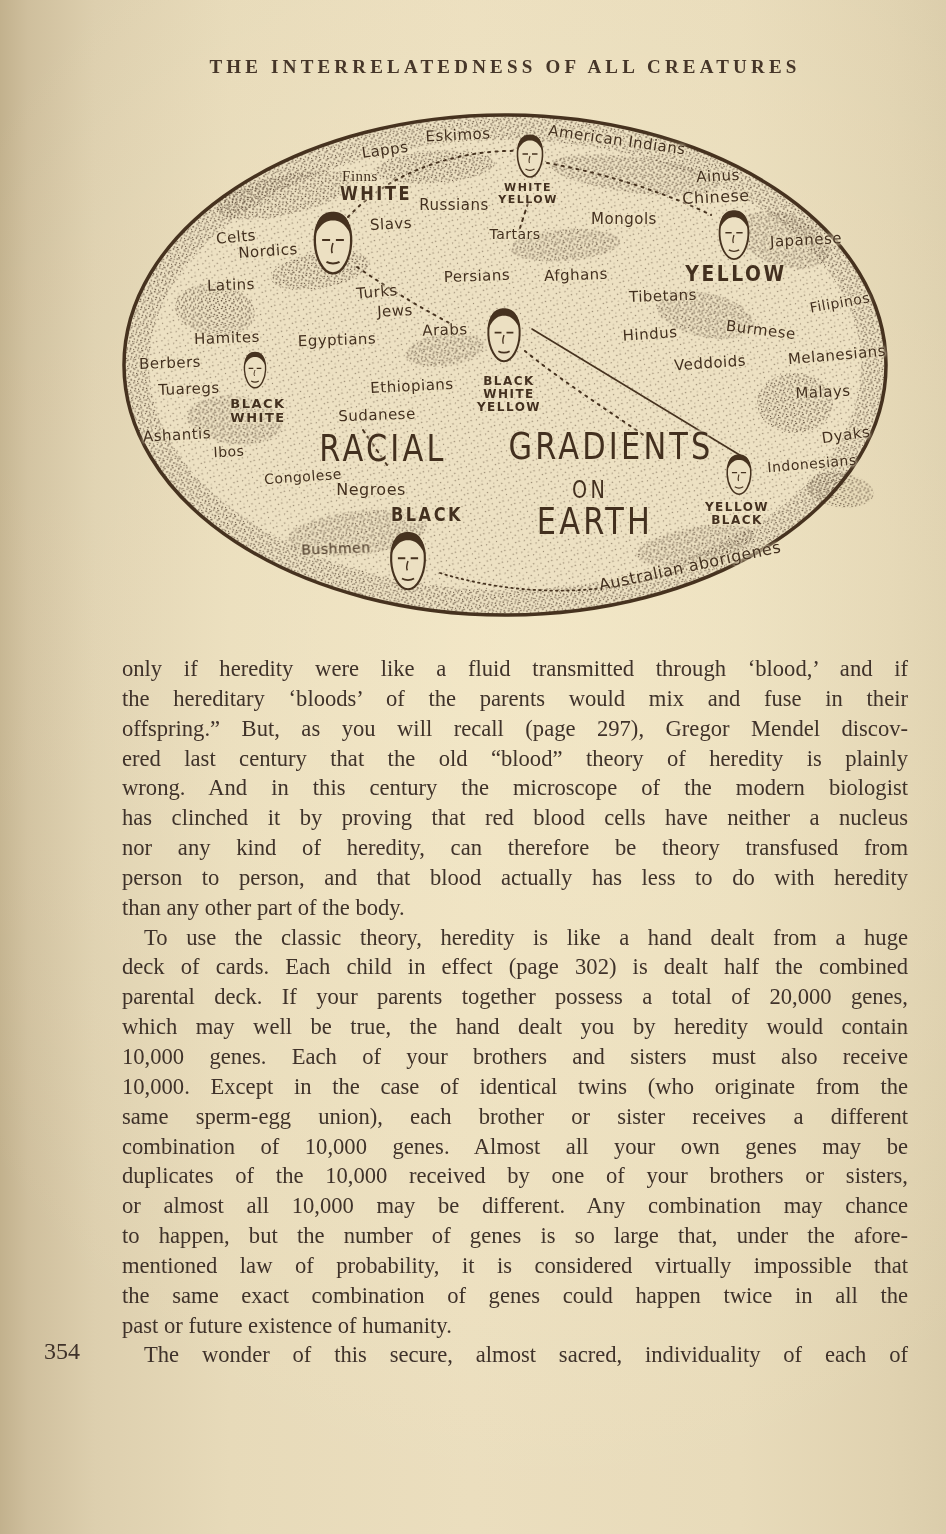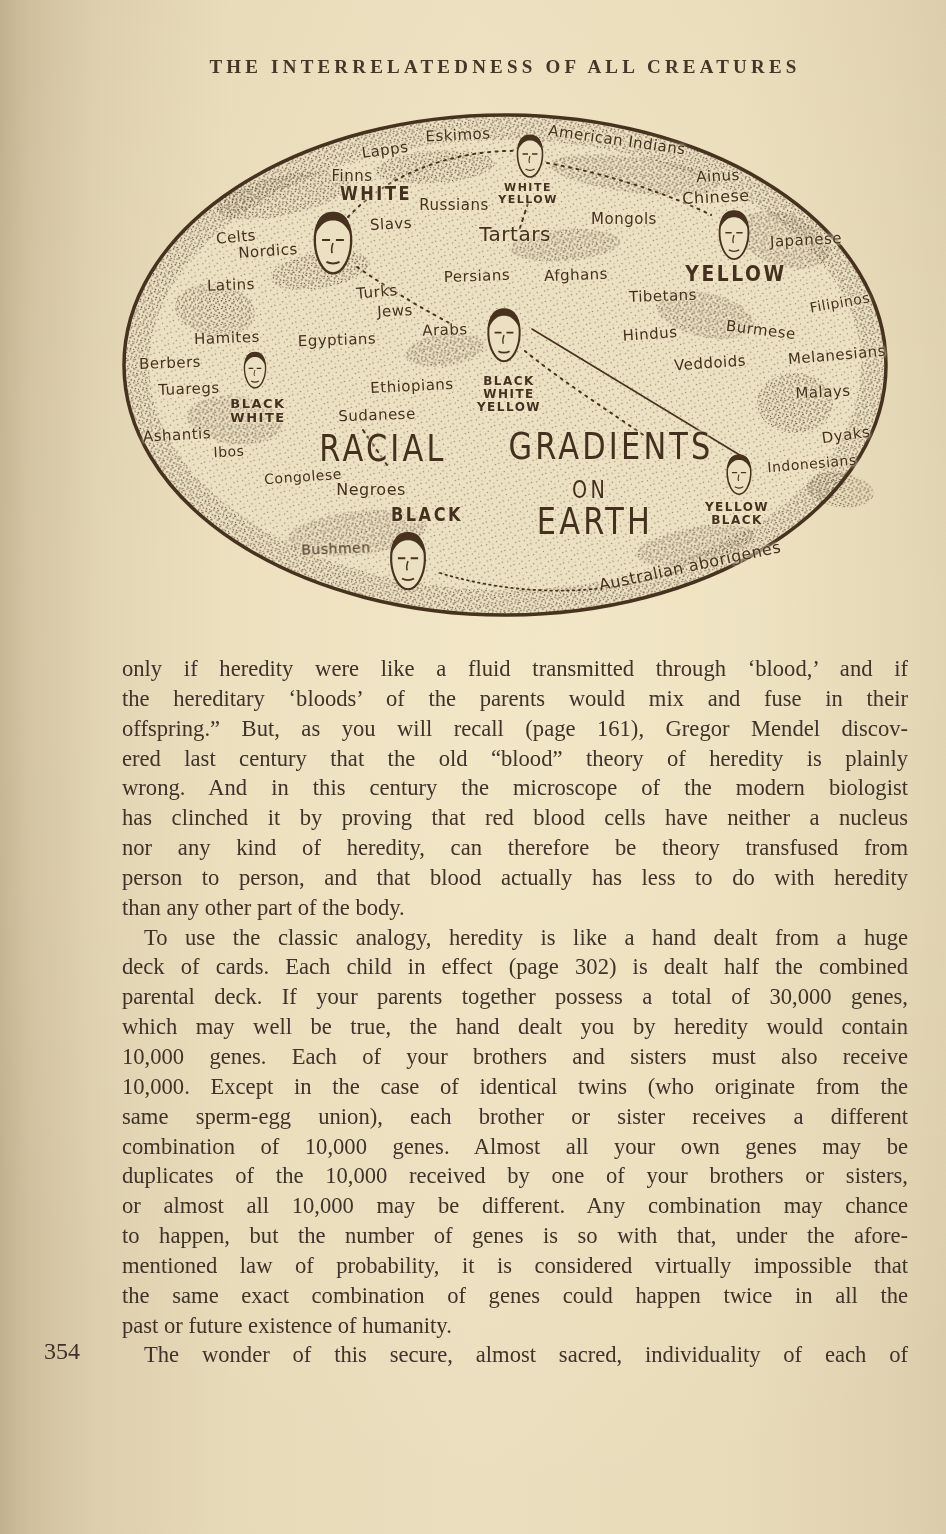--- a/index.html
+++ b/index.html
@@ -133,30 +133,30 @@
         <use href="#facesym"></use>
       </svg>
     <svg class="face" style="left:625px;top:345px" width="38" height="49" viewBox="0 0 40 52">
         <use href="#facesym"></use>
       </svg>
 
     <div>
         <span class="lbl h" style="left: 363px; top: 30px; font-size: 15px; --r: -3deg;">Eskimos</span>
         <span class="lbl h" style="left: 522px; top: 35px; font-size: 15px; --r: 8deg;">American Indians</span>
         <span class="lbl h" style="left: 290px; top: 45px; font-size: 15px; --r: -8deg;">Lapps</span>
-        <span class="lbl h" style="left: 257px; top: 71px; font-size: 15px; --r: 0deg;">Finns</span>
+        <span class="lbl h" style="left: 265px; top: 71px; font-size: 15px; font-family: Liberation Serif, serif; --r: 0deg;">Finns</span>
         <span class="lbl cb" style="left: 281px; top: 88px; font-size: 19px; --r: 0deg;">WHITE</span>
         <span class="lbl h" style="left: 359px; top: 100px; font-size: 15px; --r: 0deg;">Russians</span>
         <span class="lbl c" style="left: 433px; top: 89px; font-size: 11px; --r: 0deg;">WHITE
 YELLOW</span>
         <span class="lbl h" style="left: 623px; top: 71px; font-size: 15px; --r: -3deg;">Ainus</span>
         <span class="lbl h" style="left: 296px; top: 119px; font-size: 15px; --r: -3deg;">Slavs</span>
         <span class="lbl h" style="left: 529px; top: 114px; font-size: 15px; --r: 0deg;">Mongols</span>
         <span class="lbl h" style="left: 621px; top: 92px; font-size: 16px; --r: -3deg;">Chinese</span>
-        <span class="lbl h" style="left: 420px; top: 130px; font-size: 20px; --r: 0deg;">Tartars</span>
+        <span class="lbl h" style="left: 420px; top: 130px; font-size: 14px; --r: 0deg;">Tartars</span>
         <span class="lbl h" style="left: 711px; top: 135px; font-size: 15px; --r: -3deg;">Japanese</span>
         <span class="lbl h" style="left: 141px; top: 132px; font-size: 15px; --r: -5deg;">Celts</span>
         <span class="lbl h" style="left: 173px; top: 146px; font-size: 15px; --r: -4deg;">Nordics</span>
         <span class="lbl h" style="left: 382px; top: 171px; font-size: 15px; --r: -2deg;">Persians</span>
         <span class="lbl h" style="left: 481px; top: 170px; font-size: 15px; --r: -2deg;">Afghans</span>
         <span class="lbl cb" style="left: 641px; top: 169px; font-size: 22px; --r: 0deg;">YELLOW</span>
         <span class="lbl h" style="left: 136px; top: 180px; font-size: 15px; --r: -2deg;">Latins</span>
         <span class="lbl h" style="left: 282px; top: 187px; font-size: 15px; --r: -5deg;">Turks</span>
         <span class="lbl h" style="left: 568px; top: 191px; font-size: 15px; --r: -2deg;">Tibetans</span>
         <span class="lbl h" style="left: 745px; top: 198px; font-size: 14px; --r: -10deg;">Filipinos</span>
@@ -192,38 +192,38 @@
 BLACK</span>
         <span class="lbl b" style="left: 500px; top: 417px; font-size: 38px; --r: 0deg;">EARTH</span>
         <span class="lbl h" style="left: 241px; top: 444px; font-size: 14px; --r: -2deg;">Bushmen</span>
         <span class="lbl h" style="left: 595px; top: 461px; font-size: 16px; --r: -12deg;">Australian aborigenes</span>
       </div>
   </div>
 
   <div class="bodytext">
       <div class="line">only if heredity were like a fluid transmitted through ‘blood,’ and if</div>
       <div class="line">the hereditary ‘bloods’ of the parents would mix and fuse in their</div>
-      <div class="line">offspring.”  But, as you will recall (page 161), Gregor Mendel discov-</div>
+      <div class="line">offspring.”  But, as you will recall (page 297), Gregor Mendel discov-</div>
       <div class="line">ered last century that the old “blood” theory of heredity is plainly</div>
       <div class="line">wrong.  And in this century the microscope of the modern biologist</div>
       <div class="line">has clinched it by proving that red blood cells have neither a nucleus</div>
       <div class="line">nor any kind of heredity, can therefore be theory transfused from</div>
       <div class="line">person to person, and that blood actually has less to do with heredity</div>
       <div class="line end">than any other part of the body.</div>
-      <div class="line ind">To use the classic analogy, heredity is like a hand dealt from a huge</div>
+      <div class="line ind">To use the classic theory, heredity is like a hand dealt from a huge</div>
       <div class="line">deck of cards.  Each child in effect (page 302) is dealt half the combined</div>
-      <div class="line">parental deck.  If your parents together possess a total of 30,000 genes,</div>
+      <div class="line">parental deck.  If your parents together possess a total of 20,000 genes,</div>
       <div class="line">which may well be true, the hand dealt you by heredity would contain</div>
       <div class="line">10,000 genes.  Each of your brothers and sisters must also receive</div>
       <div class="line">10,000.  Except in the case of identical twins (who originate from the</div>
       <div class="line">same sperm-egg union), each brother or sister receives a different</div>
       <div class="line">combination of 10,000 genes.  Almost all your own genes may be</div>
       <div class="line">duplicates of the 10,000 received by one of your brothers or sisters,</div>
       <div class="line">or almost all 10,000 may be different.  Any combination may chance</div>
-      <div class="line">to happen, but the number of genes is so with that, under the afore-</div>
+      <div class="line">to happen, but the number of genes is so large that, under the afore-</div>
       <div class="line">mentioned law of probability, it is considered virtually impossible that</div>
       <div class="line">the same exact combination of genes could happen twice in all the</div>
       <div class="line end">past or future existence of humanity.</div>
       <div class="line ind">The wonder of this secure, almost sacred, individuality of each of</div>
     </div>
 
   <div class="pageno">354</div>
 
 </div>
 

